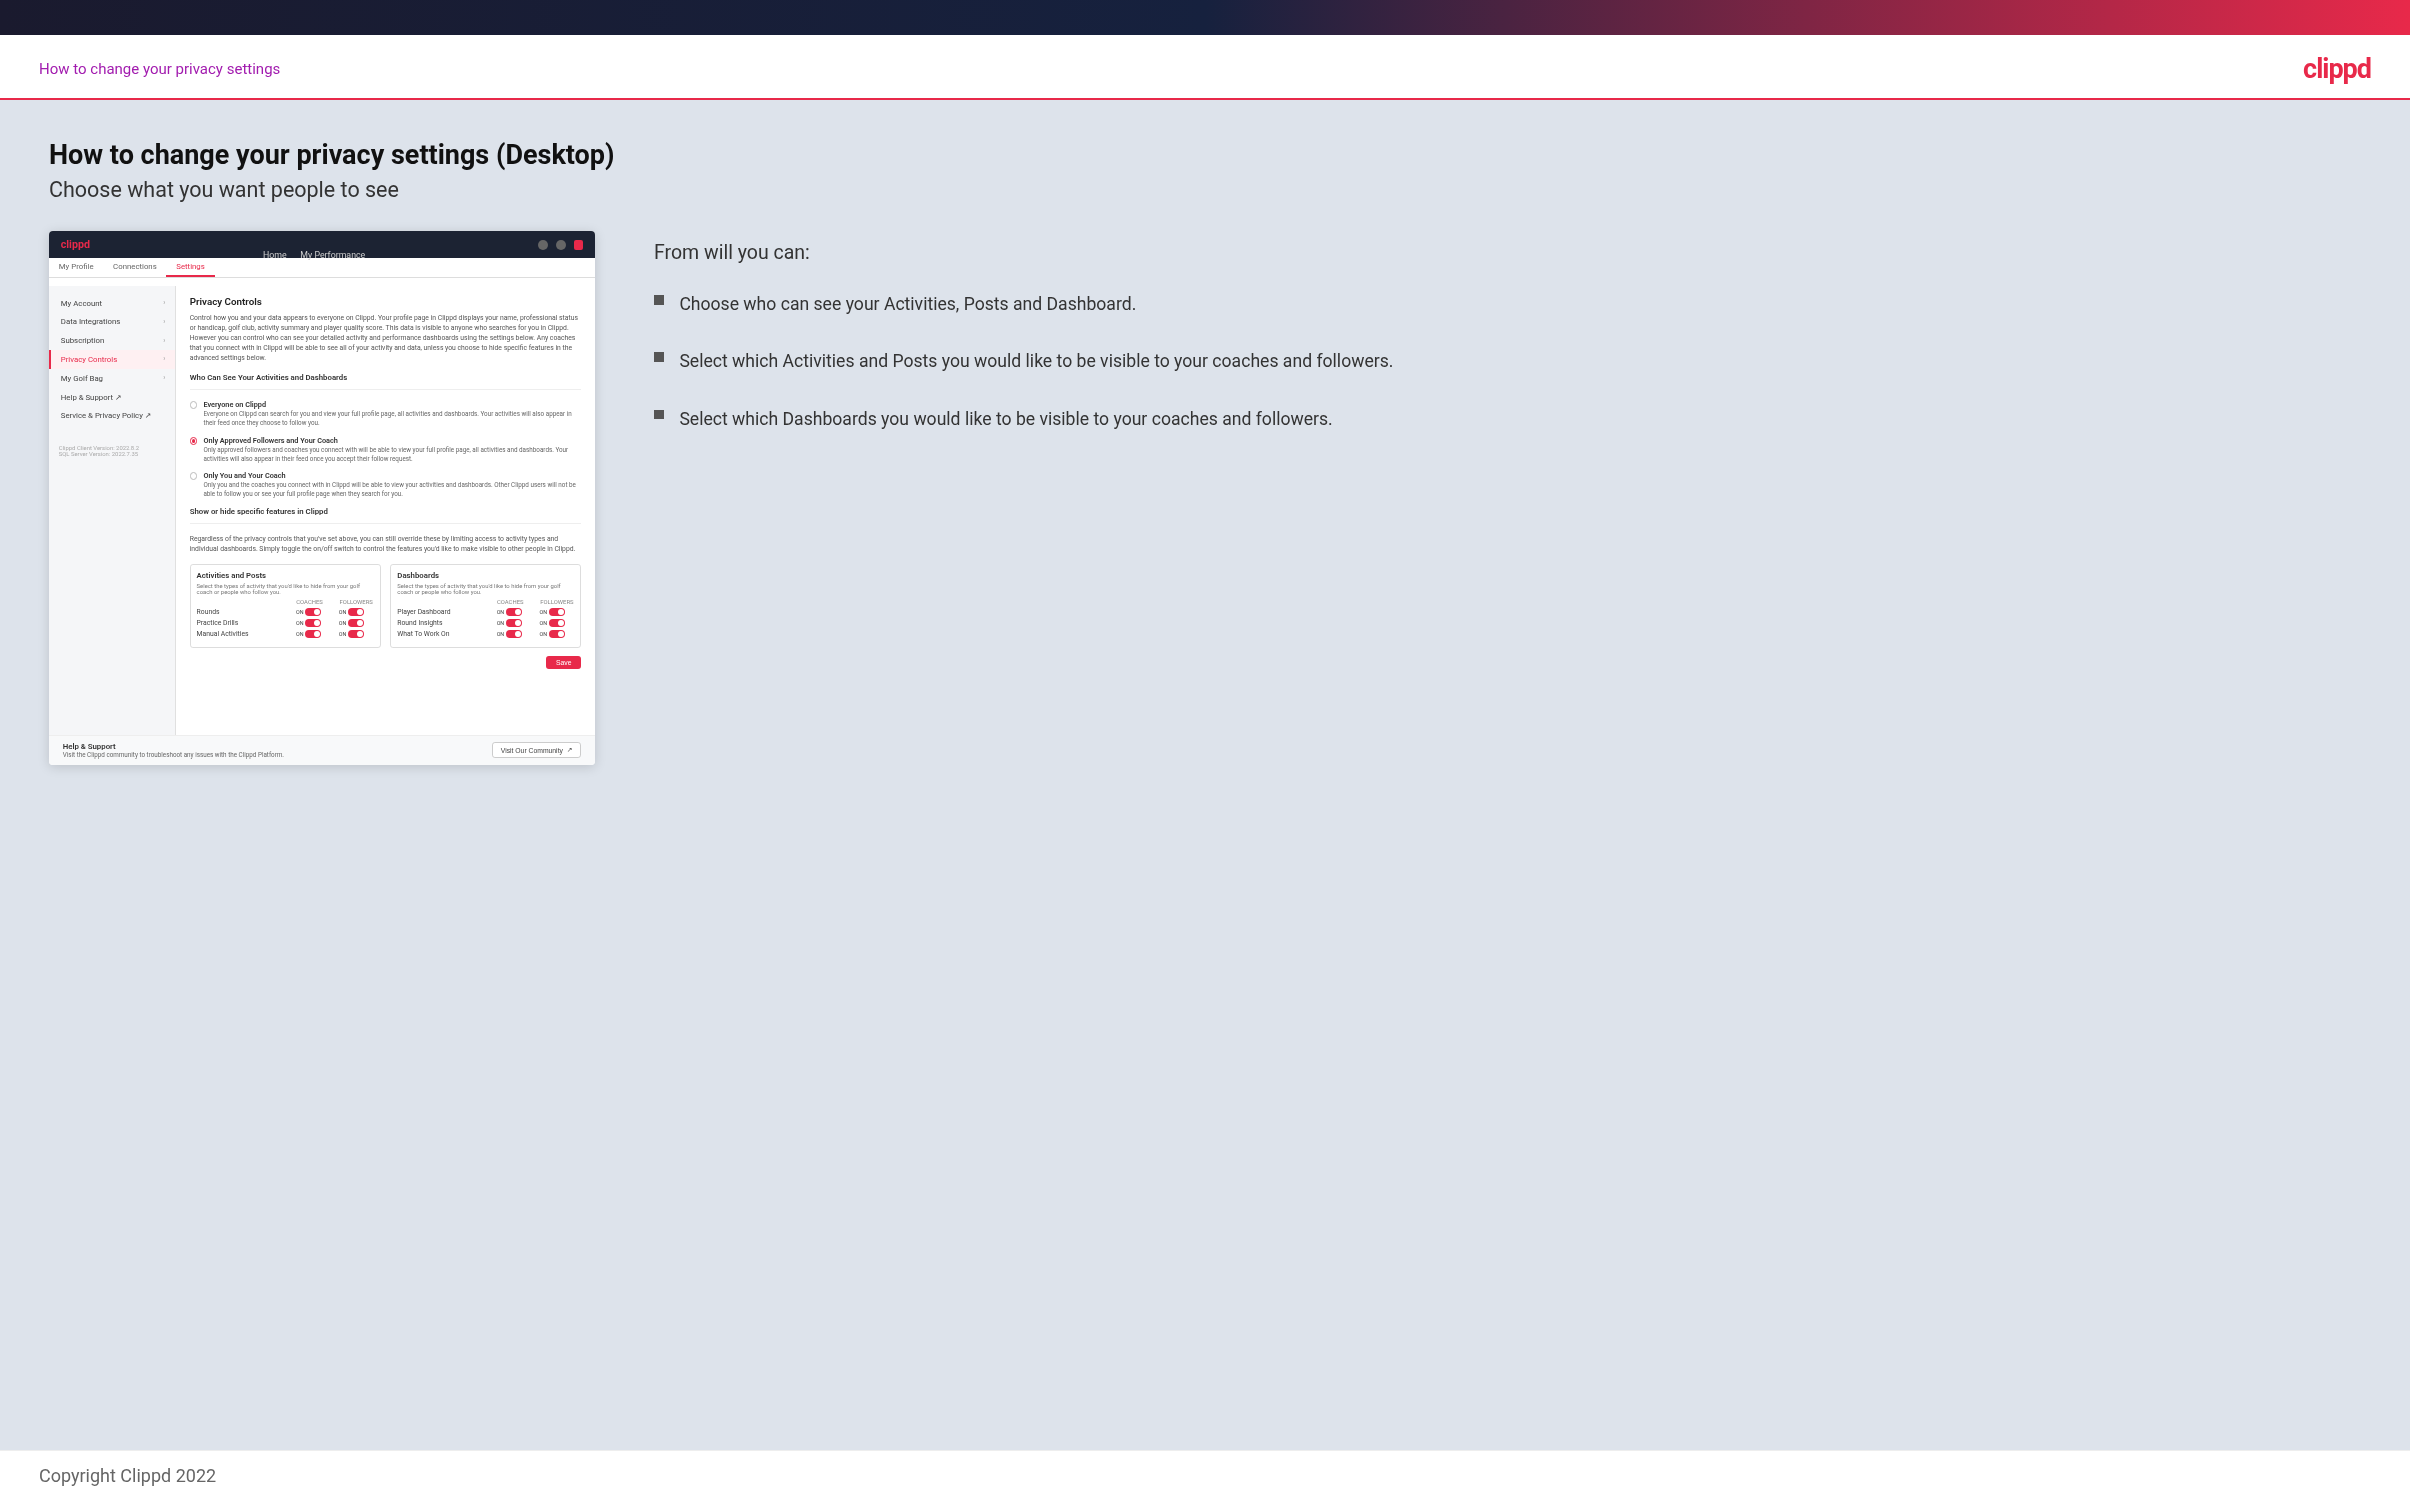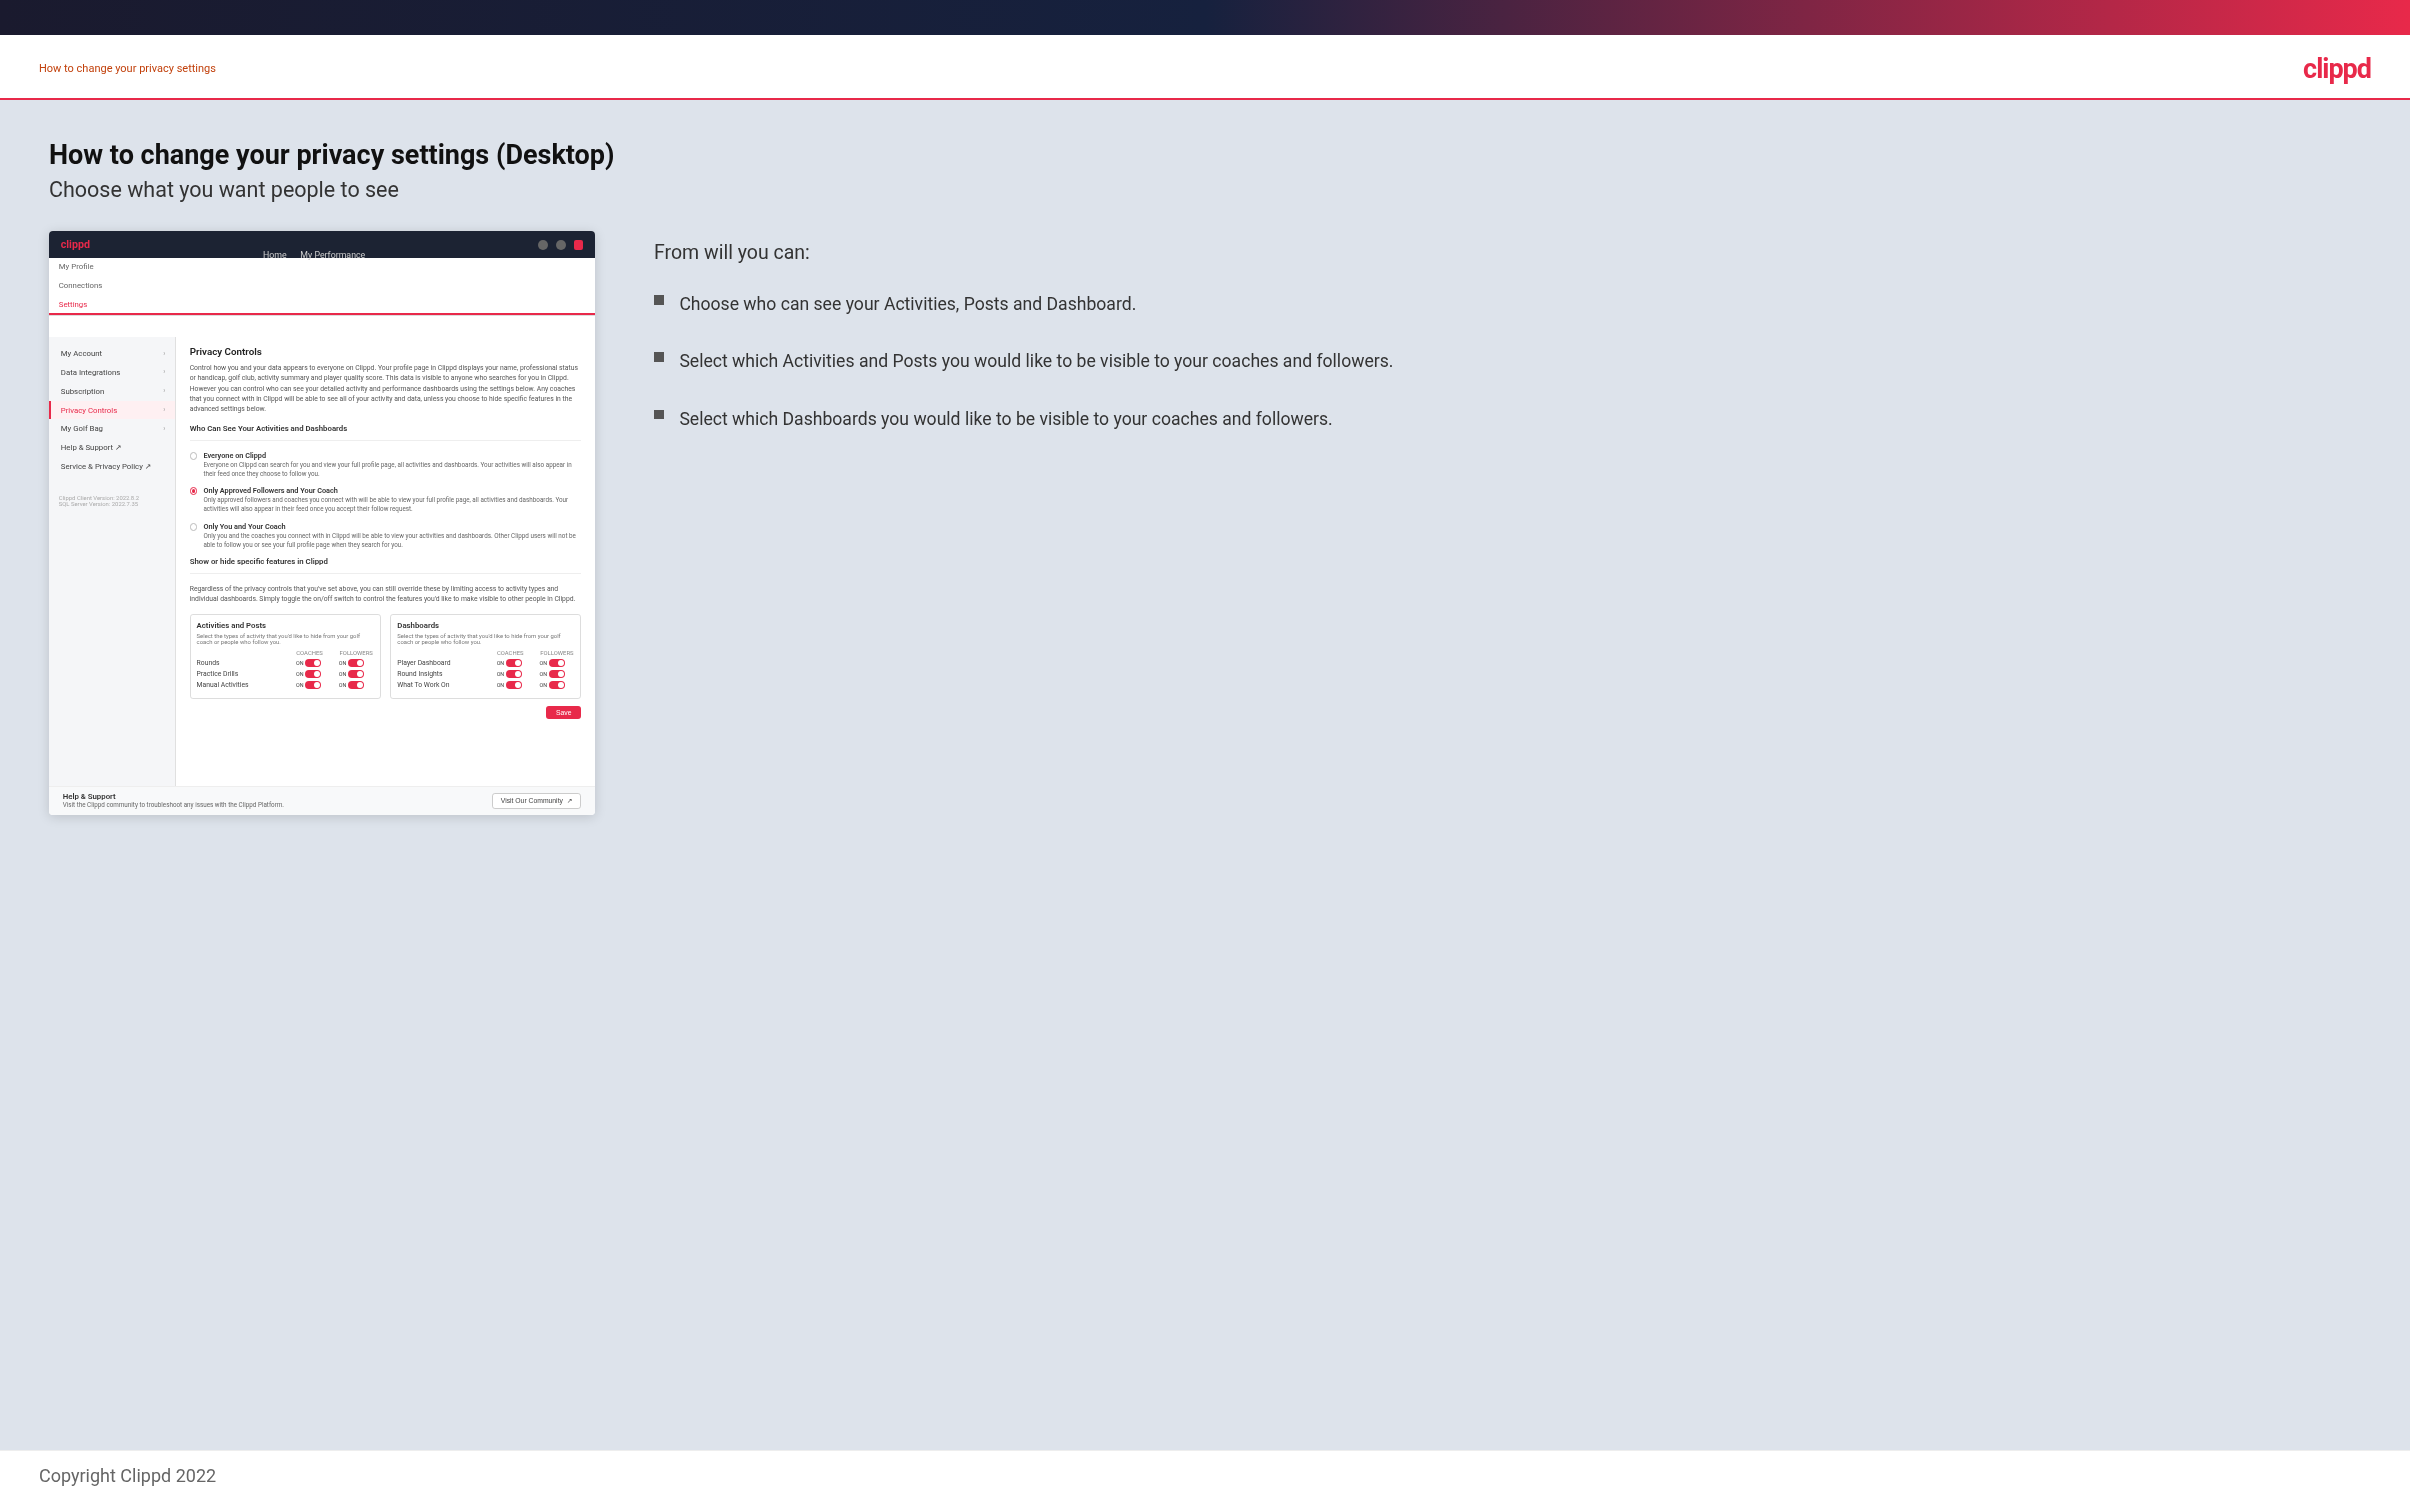--- a/index.html
+++ b/index.html
@@ -13,22 +13,22 @@
     .header {
       display: flex;
       align-items: center;
       justify-content: space-between;
       padding: 17.6px 39px 13.7px 39px;
       background: #fff;
       border-bottom: 2px solid #e8294a;
     }
 
     .header-title {
-      font-size: 11px;
-      color: #c2410c;
+      font-size: 15px;
+      color: #a21caf;
       font-weight: 400;
       text-align: right;
     }
 
     .logo {
       font-size: 27px;
       font-weight: 700;
       color: #e8294a;
       letter-spacing: -1px;
     }
@@ -410,22 +410,21 @@
     .footer-text {
       font-size: 18px;
       color: #666;
     }
 
     
     .app-tabs {
       display: flex;
       gap: 0;
       border-bottom: 1px solid #ddd;
-      margin-bottom: 21px;
-      flex-direction: column;
+      margin-bottom: 8px;
     }
 
     .app-tab {
       font-size: 7.8px;
       padding: 3.9px 9.8px;
       color: #666;
       border-bottom: 2px solid transparent;
       cursor: pointer;
     }
 

